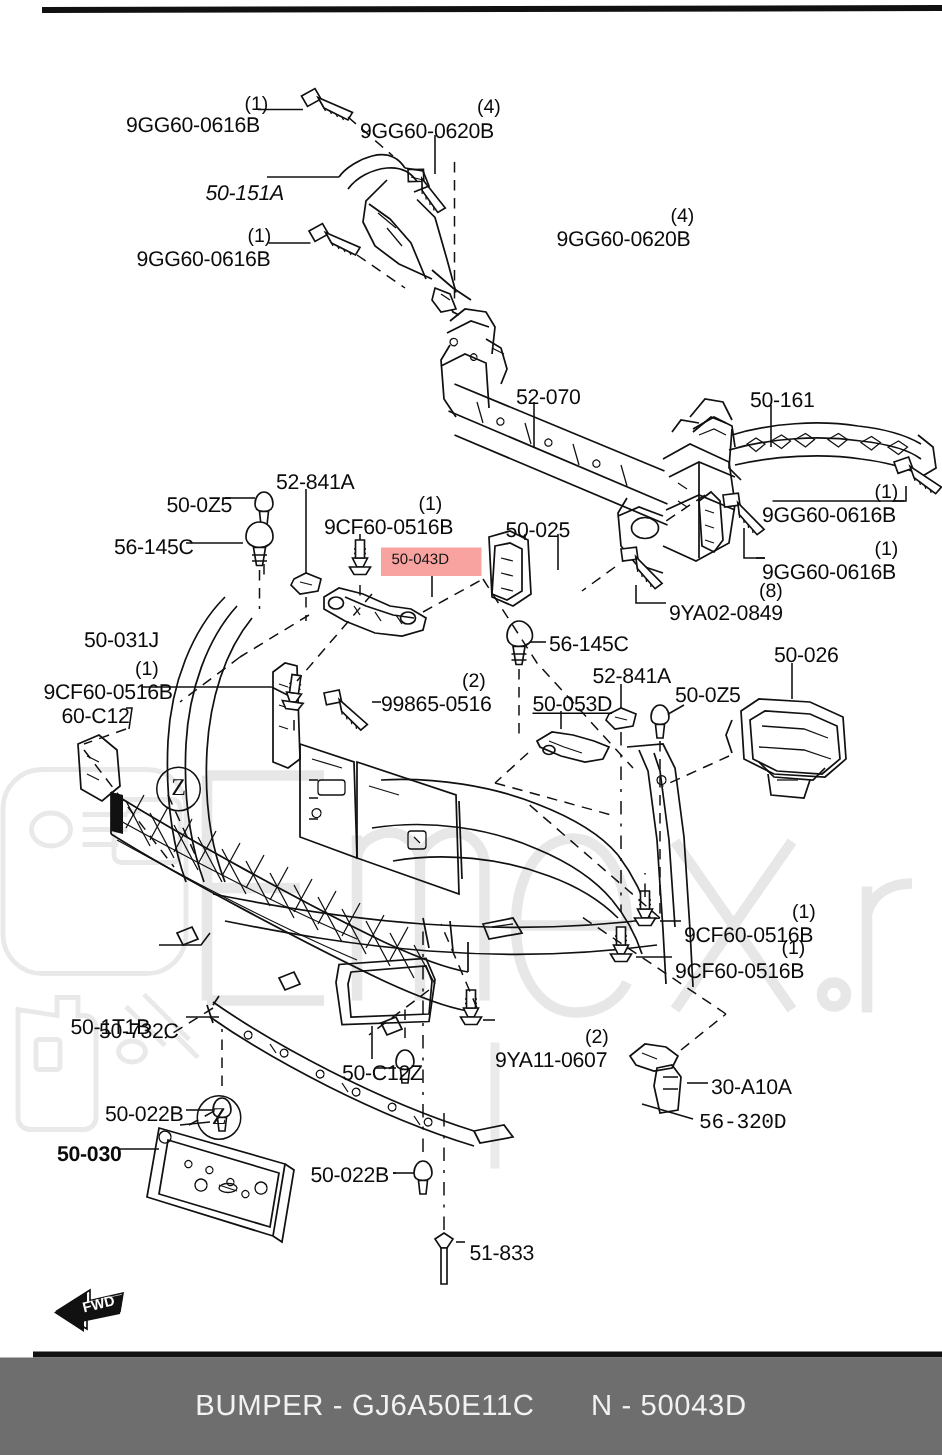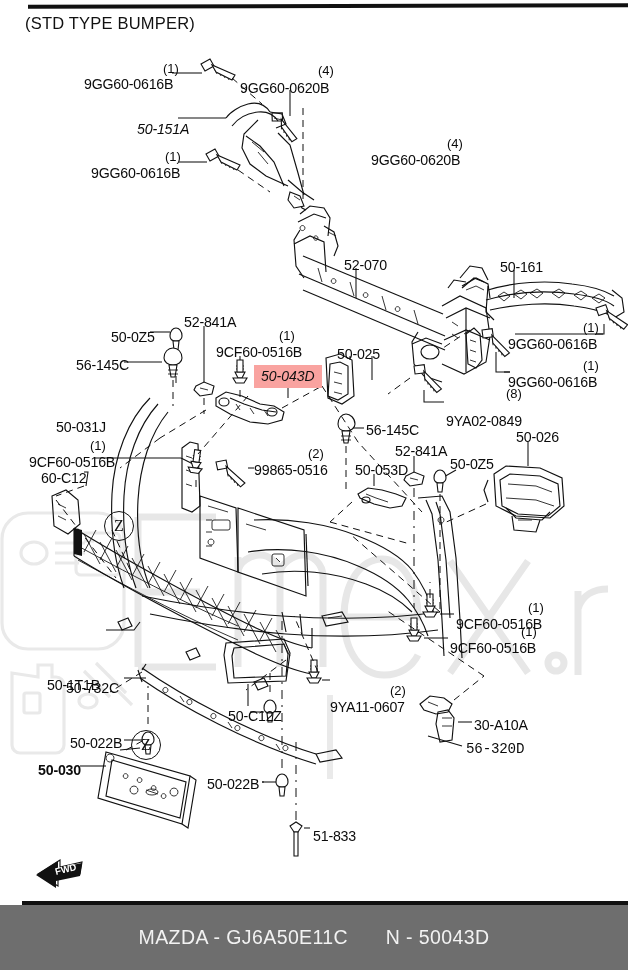--- a/index.html
+++ b/index.html
@@ -44,22 +44,22 @@
     font-size:14.2px; color:#0b0b0b;
     white-space:nowrap; line-height:1;
     letter-spacing:-0.2px;
   }
   .qty {
     position:absolute; z-index:6;
     font-size:13px; color:#0b0b0b; white-space:nowrap; line-height:1;
   }
   .hl {
     position:absolute; z-index:6;
-    font-size:14px; color:#111; white-space:nowrap; line-height:1;
-    background:#f9a3a0; padding:4px 7px 5px 7px;font-style:italic;
+    font-size:10px; color:#111; white-space:nowrap; line-height:1;
+    background:#f9a3a0; padding:4px 22px 5px 7px;
   }
   .zmark {
     position:absolute; z-index:6;
     width:30px; height:30px; border:1.6px solid #111; border-radius:50%;
     font-size:16px; color:#111; text-align:center; line-height:27px;
     font-family:"Liberation Serif", serif; background:transparent;
   }
 
   
   #footer {
@@ -72,21 +72,20 @@
   }
   #footer .gap { display:inline-block; width:26px; }
 </style>
 </head>
 <body>
 
 <div id="sheet">
 
   <div class="top-rule"></div>
 
-  <div class="section-title">(STD TYPE BUMPER)</div>
 
   <div id="watermark">
     <svg width="628" height="330" viewBox="0 0 628 330" xmlns="http://www.w3.org/2000/svg">
       <g fill="none" stroke="#e9e9e9" stroke-width="3.2">
 
         <rect x="2" y="18" width="122" height="136" rx="26"></rect>
         <ellipse cx="34" cy="58" rx="13" ry="11"></ellipse>
         <path d="M55 48h30 M55 58h30 M55 68h24"></path>
         <rect x="76" y="38" width="44" height="42" rx="5"></rect>
         <path d="M84 46h10"></path>
@@ -541,38 +540,38 @@
       <div class="lbl" style="left: 91px; top: 166px;">9GG60-0616B</div>
       <div class="qty" style="left: 165px; top: 150px;">(1)</div>
       <div class="lbl" style="left: 371px; top: 153px;">9GG60-0620B</div>
       <div class="qty" style="left: 447px; top: 137px;">(4)</div>
       <div class="lbl" style="left: 344px; top: 258px;">52-070</div>
       <div class="lbl" style="left: 500px; top: 260px;">50-161</div>
       <div class="lbl" style="left: 508px; top: 337px;">9GG60-0616B</div>
       <div class="qty" style="left: 583px; top: 321px;">(1)</div>
       <div class="lbl" style="left: 508px; top: 375px;">9GG60-0616B</div>
       <div class="qty" style="left: 583px; top: 359px;">(1)</div>
-      <div class="lbl" style="left: 446px; top: 402px; margin-top: 12px;">9YA02-0849</div>
+      <div class="lbl" style="left: 446px; top: 402px;">9YA02-0849</div>
       <div class="qty" style="left: 506px; top: 387px;">(8)</div>
       <div class="lbl" style="left: 111px; top: 330px;">50-0Z5</div>
       <div class="lbl" style="left: 184px; top: 315px;">52-841A</div>
       <div class="lbl" style="left: 216px; top: 345px;">9CF60-0516B</div>
       <div class="qty" style="left: 279px; top: 329px;">(1)</div>
       <div class="lbl" style="left: 76px; top: 358px;">56-145C</div>
       <div class="lbl" style="left: 337px; top: 347px;">50-025</div>
       <div class="lbl" style="left: 56px; top: 420px;">50-031J</div>
       <div class="lbl" style="left: 29px; top: 455px;">9CF60-0516B</div>
       <div class="qty" style="left: 90px; top: 439px;">(1)</div>
       <div class="lbl" style="left: 41px; top: 471px;">60-C12</div>
       <div class="lbl" style="left: 254px; top: 463px;">99865-0516</div>
       <div class="qty" style="left: 308px; top: 447px;">(2)</div>
       <div class="lbl" style="left: 366px; top: 423px;">56-145C</div>
       <div class="lbl" style="left: 395px; top: 444px;">52-841A</div>
       <div class="lbl" style="left: 450px; top: 457px;">50-0Z5</div>
-      <div class="lbl" style="left: 355px; top: 463px;">50-053D</div>
+      <div class="lbl" style="left: 355px; top: 463px; text-decoration: underline;">50-053D</div>
       <div class="lbl" style="left: 516px; top: 430px;">50-026</div>
       <div class="lbl" style="left: 47px; top: 634px; margin-top: 44px;">50-1T1B</div>
       <div class="lbl" style="left: 66px; top: 681px;">50-732C</div>
       <div class="lbl" style="left: 70px; top: 736px;">50-022B</div>
       <div class="lbl" style="left: 38px; top: 763px; font-weight: bold;">50-030</div>
       <div class="lbl" style="left: 228px; top: 709px;">50-C12Z</div>
       <div class="lbl" style="left: 207px; top: 777px;">50-022B</div>
       <div class="lbl" style="left: 330px; top: 700px;">9YA11-0607</div>
       <div class="qty" style="left: 390px; top: 684px;">(2)</div>
       <div class="lbl" style="left: 456px; top: 617px;">9CF60-0516B</div>
@@ -584,19 +583,19 @@
       <div class="lbl" style="left: 313px; top: 829px;">51-833</div>
     </div>
 
   <div class="hl" style="left: 254px; top: 365px; background: rgb(249, 163, 160);">50-043D</div>
 
   <div class="zmark" style="left:104px; top:511px;">Z</div>
   <div class="zmark" style="left:131px; top:730px;">Z</div>
 
   <div id="footer">
     <div class="ftxt">
-      <span>MAZDA - GJ6A50E11C</span>
+      <span>BUMPER - GJ6A50E11C</span>
       <span class="gap"></span>
       <span>N - 50043D</span>
     </div>
   </div>
 
 </div>
 
 </body></html>

